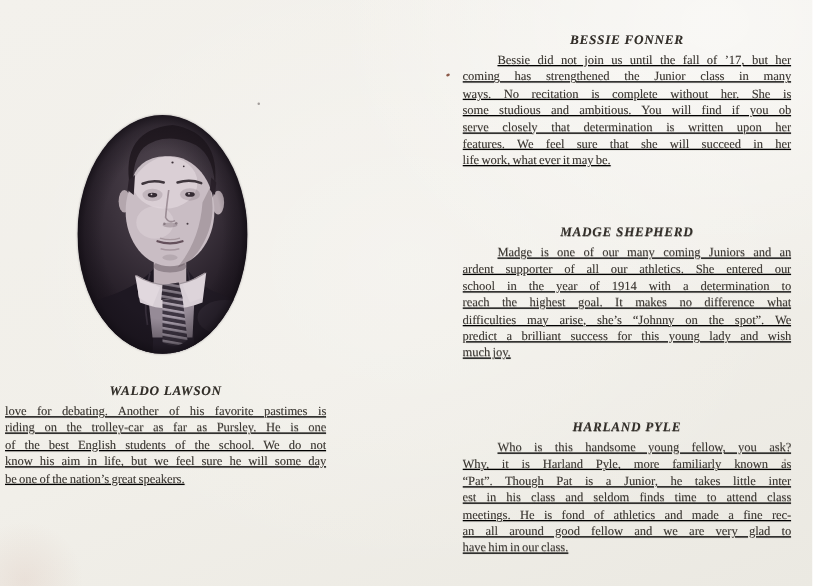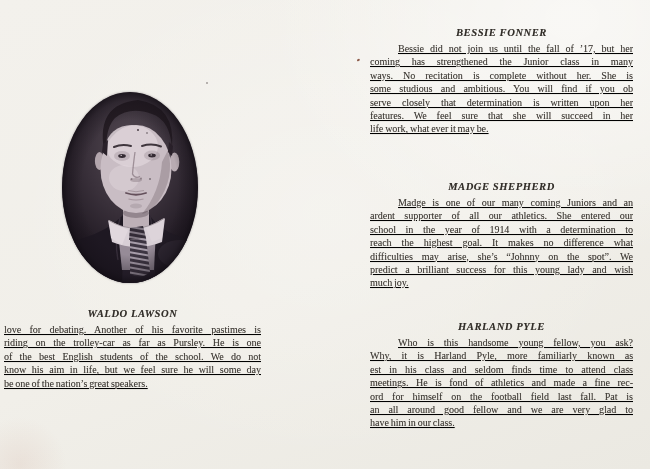--- a/index.html
+++ b/index.html
@@ -17,21 +17,21 @@
       radial-gradient(ellipse at 50% 45%, rgba(255,255,255,0.25), rgba(255,255,255,0) 70%),
       linear-gradient(158deg, #f3f1ec 0%, #f1efe9 55%, #ebe9e2 100%);
   }
 
   
   .profile { position: absolute; }
   .profile-waldo { left: 4px;   top: 293px; width: 257px; margin-top: 14px; }
   .rp          { left: 370px; width: 263px; }
   .rp-bessie   { top: 26px; }
   .rp-madge    { top: 180px; }
-  .rp-harland  { top: 320px; }
+  .rp-harland  { top: 336px; }
 
   .pname {
     margin: 0 0 3px 0;
     font-size: 10.5px;
     line-height: 13px;
     font-weight: bold;
     letter-spacing: 0.6px;
     text-align: center;
     color: #322e29;
     text-shadow: 0.2px 0.2px 0.4px rgba(50,46,41,0.4);
@@ -212,21 +212,21 @@
       <div class="line">predict a brilliant success for this young lady and wish</div>
       <div class="line last">much joy.</div>
     </div>
   </section>
 
   <section class="profile rp rp-harland">
     <h2 class="pname">HARLAND PYLE</h2>
     <div class="bio">
       <div class="line first">Who is this handsome young fellow, you ask?</div>
       <div class="line">Why, it is Harland Pyle, more familiarly known as</div>
+      <div class="line">“Pat”.  Though Pat is a Junior, he takes little inter</div>
       <div class="line">est in his class and seldom finds time to attend class</div>
       <div class="line">meetings.  He is fond of athletics and made a fine rec-</div>
-      <div class="line">ord for himself on the football field last fall.  Pat is</div>
       <div class="line">an all around good fellow and we are very glad to</div>
       <div class="line last">have him in our class.</div>
     </div>
   </section>
 
 </div>
 
 </body></html>

